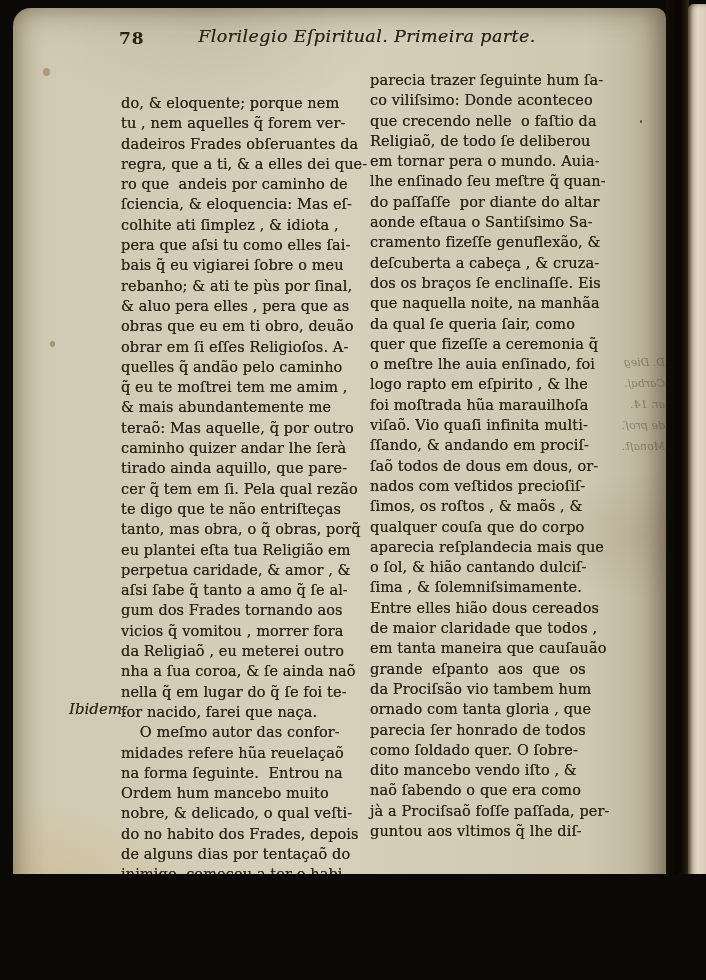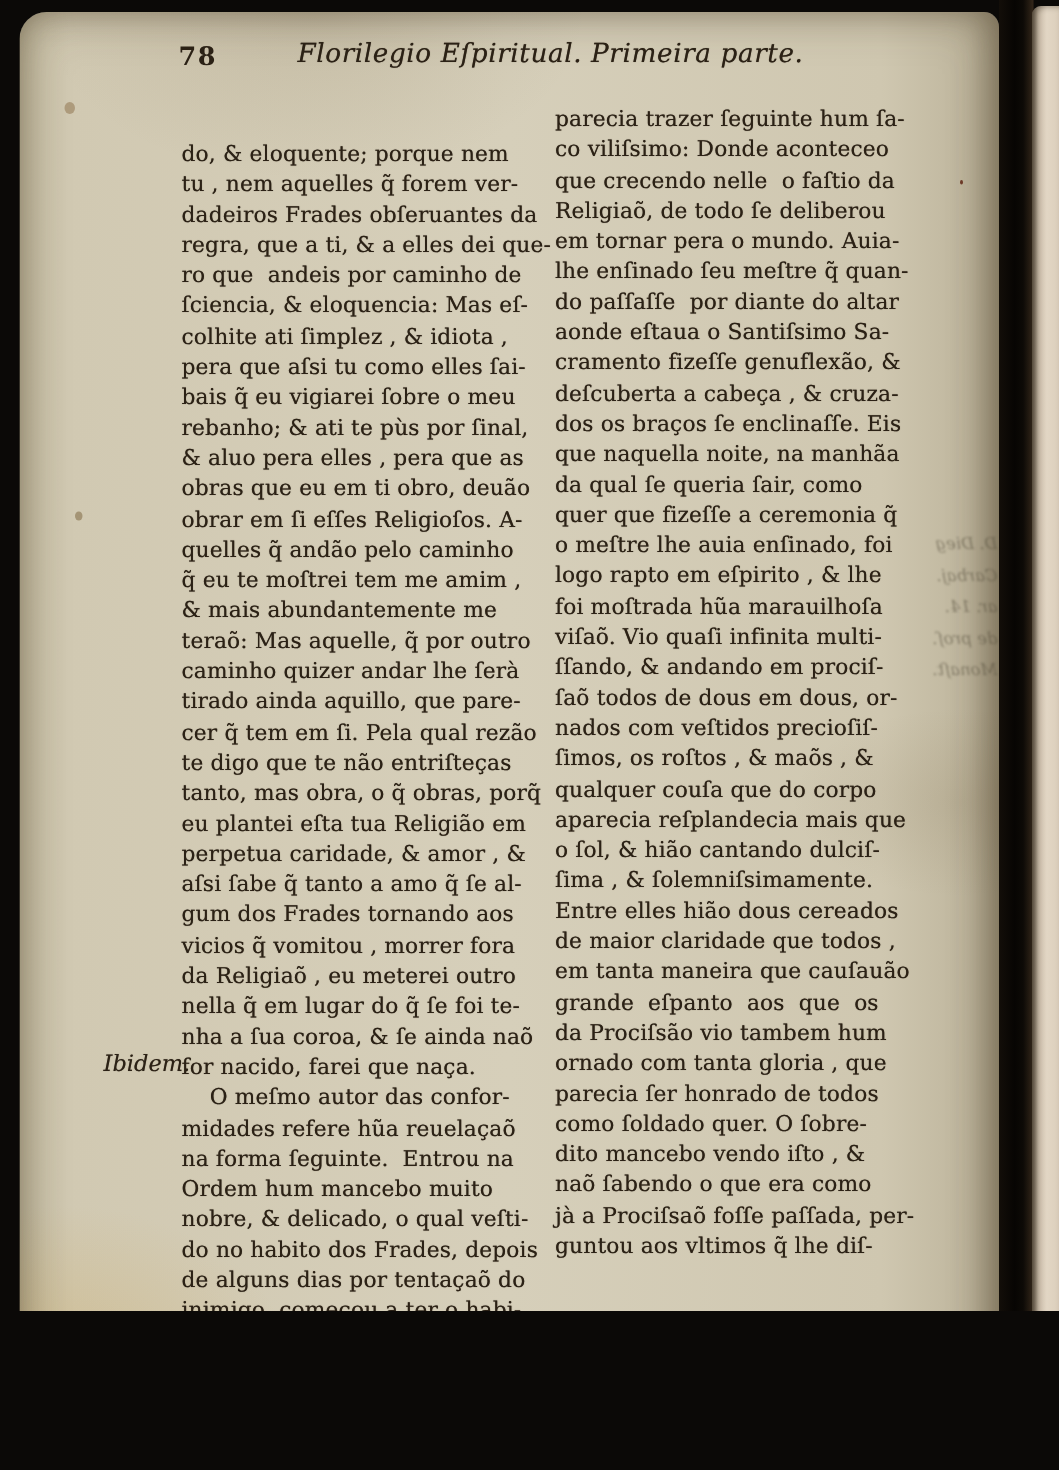--- a/index.html
+++ b/index.html
@@ -85,22 +85,22 @@
         <div class="tl">tirado ainda aquillo, que pare-</div>
         <div class="tl">cer q̃ tem em ſi. Pela qual rezão</div>
         <div class="tl">te digo que te não entriſteças</div>
         <div class="tl">tanto, mas obra, o q̃ obras, porq̃</div>
         <div class="tl">eu plantei eſta tua Religião em</div>
         <div class="tl">perpetua caridade, &amp; amor , &amp;</div>
         <div class="tl">aſsi ſabe q̃ tanto a amo q̃ ſe al-</div>
         <div class="tl">gum dos Frades tornando aos</div>
         <div class="tl">vicios q̃ vomitou , morrer fora</div>
         <div class="tl">da Religiaõ , eu meterei outro</div>
+        <div class="tl">nha a ſua coroa, &amp; ſe ainda naõ</div>
         <div class="tl">nella q̃ em lugar do q̃ ſe foi te-</div>
-        <div class="tl">nha a ſua coroa, &amp; ſe ainda naõ</div>
         <div class="tl">for nacido, farei que naça.</div>
         <div class="tl">    O meſmo autor das confor-</div>
         <div class="tl">midades refere hũa reuelaçaõ</div>
         <div class="tl">na forma ſeguinte.  Entrou na</div>
         <div class="tl">Ordem hum mancebo muito</div>
         <div class="tl">nobre, &amp; delicado, o qual veſti-</div>
         <div class="tl">do no habito dos Frades, depois</div>
         <div class="tl">de alguns dias por tentaçaõ do</div>
         <div class="tl">inimigo  começou a ter o habi-</div>
         <div class="tl">to em tanta abominaçaõ  q̃ lhe</div>

